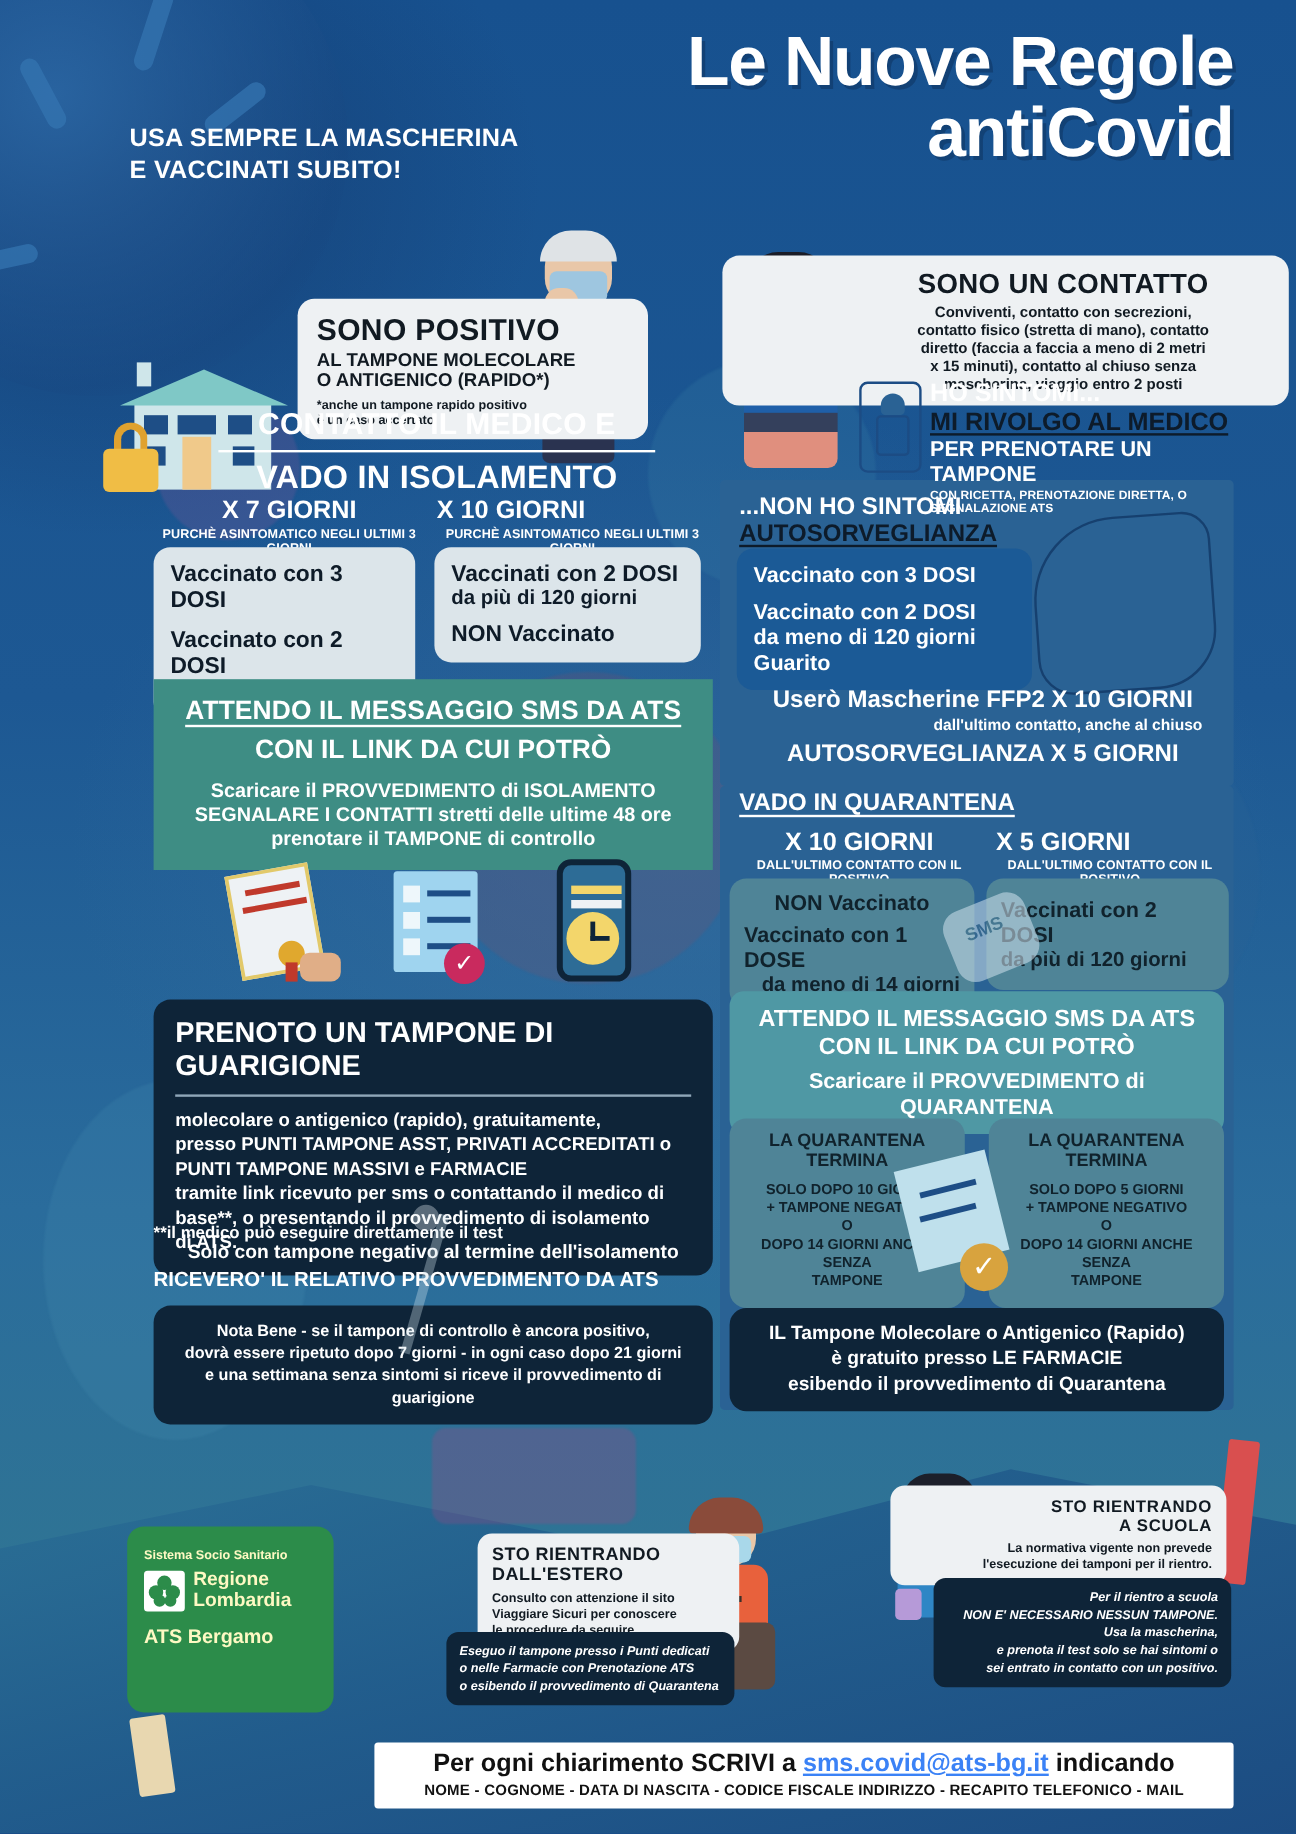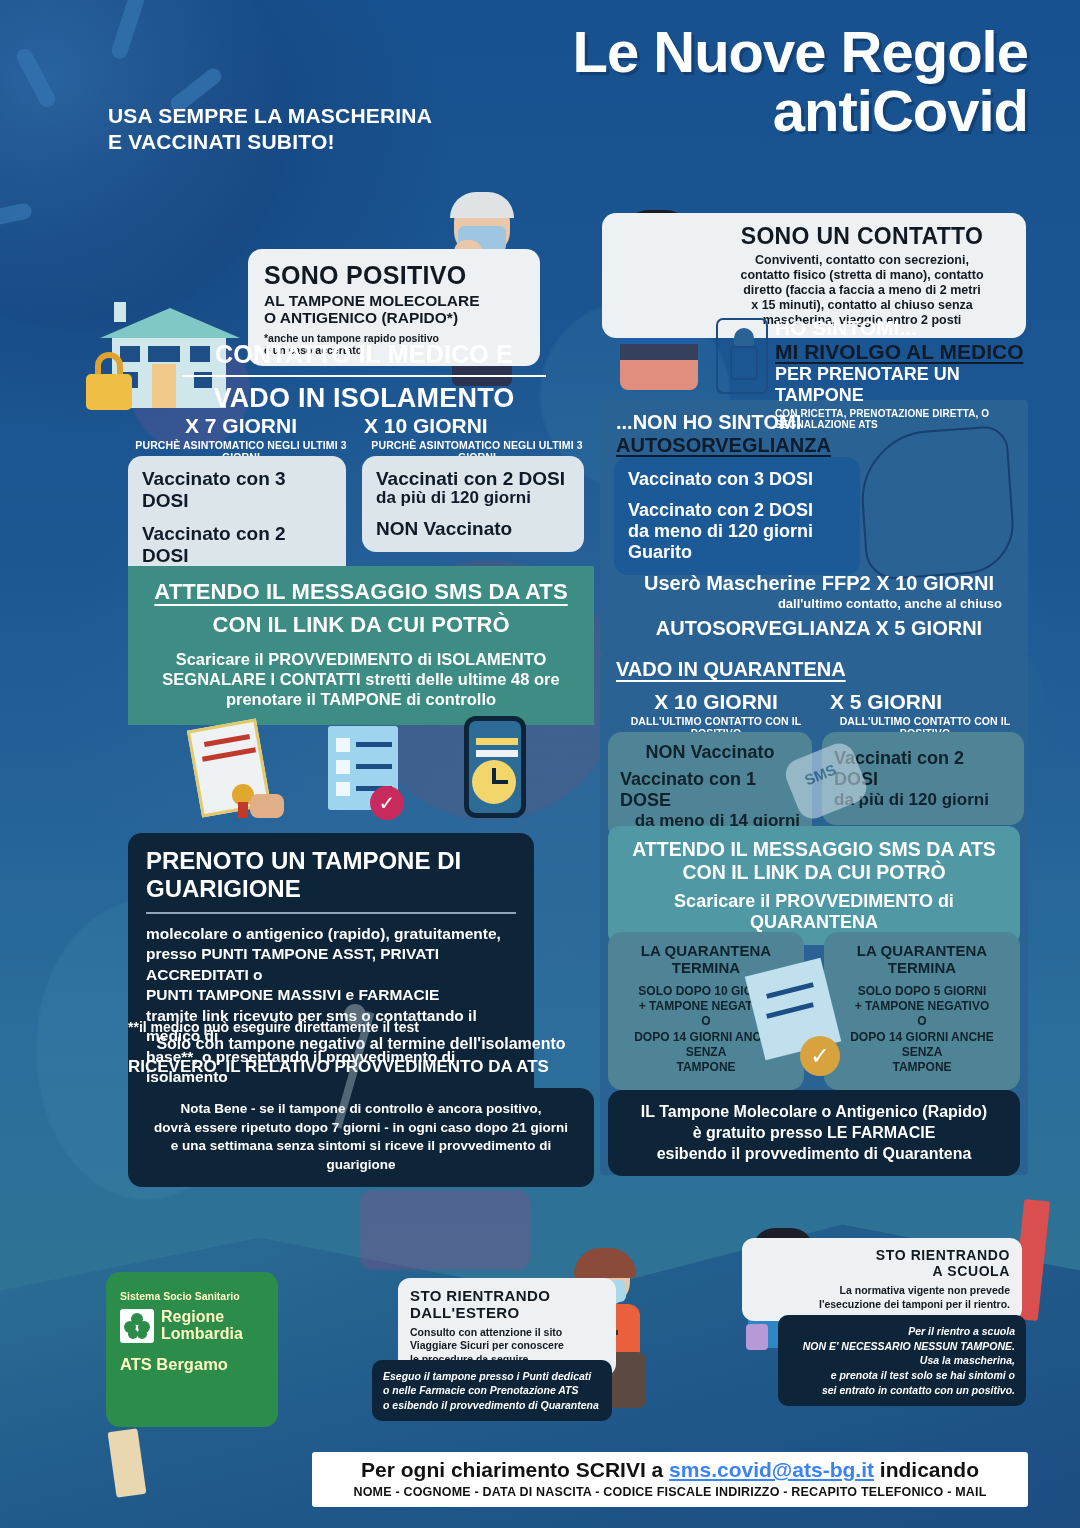--- a/index.html
+++ b/index.html
@@ -80,32 +80,32 @@
   .vaxbox .ln { font-size: 19px; font-weight: 700; line-height: 1.16; }
   .vaxbox .ln .sub { font-size: 17px; display:block; }
   .vaxbox .ln + .ln { margin-top: 11px; }
 
   #sms-left { left: 128px; top: 566px; width: 466px; padding: 13px 14px 16px; background:#3e8d84; border-radius: 0; }
   #sms-left .a { font-size: 22px; font-weight:700; color:#fff; text-align:center; letter-spacing:.1px;
                  text-decoration: underline; text-underline-offset: 5px; }
   #sms-left .b2 { font-size: 22px; font-weight:700; color:#fff; text-align:center; margin-top:7px; }
   #sms-left .c { font-size: 16.5px; font-weight:700; color:#fff; text-align:center; margin-top:11px; line-height:1.22; }
 
-  #prenoto { left: 128px; top: 833px; width: 406px; padding: 14px 18px 16px; }
+  #prenoto { left: 128px; top: 833px; width: 466px; padding: 14px 18px 16px; }
   #prenoto .ttl { font-size: 24px; font-weight: 700; }
   #prenoto .rule { height:2px; background:#8fa6b8; margin:9px 0 10px; }
   #prenoto .body { font-size: 15.5px; font-weight: 700; line-height: 1.32; }
 
   .free-txt { position:absolute; color:#fff; font-weight:700; }
 
   #nota { left: 128px; top: 1088px; width: 466px; padding: 12px 14px; }
   #nota .l { font-size: 13.5px; font-weight:700; line-height:1.38; text-align:center; }
 
   
-  #sono-contatto { left: 602px; top: 213px; width: 424px; padding: 10px 12px 10px 108px; }
+  #sono-contatto { left: 602px; top: 213px; width: 472px; padding: 10px 12px 10px 108px; }
   #sono-contatto .h1 { font-size: 23px; font-weight:700; text-align:center; letter-spacing:.3px; }
   #sono-contatto .h2 { font-size: 12.5px; font-weight:700; text-align:center; line-height:1.2; margin-top:3px; }
 
   #ho-sintomi { position:absolute; left: 775px; top: 316px; width: 252px; color:#fff; }
   #ho-sintomi .a { font-size: 21px; font-weight:700; }
   #ho-sintomi .b2 { font-size: 21px; font-weight:700; color:#0d1b2a; text-decoration: underline; text-underline-offset: 3px; }
   #ho-sintomi .c { font-size: 18px; font-weight:700; }
   #ho-sintomi .d { font-size: 10px; font-weight:700; letter-spacing:.1px; margin-top:2px; }
 
   #panel-right-a { position:absolute; left: 600px; top: 400px; width: 428px; height: 255px;

